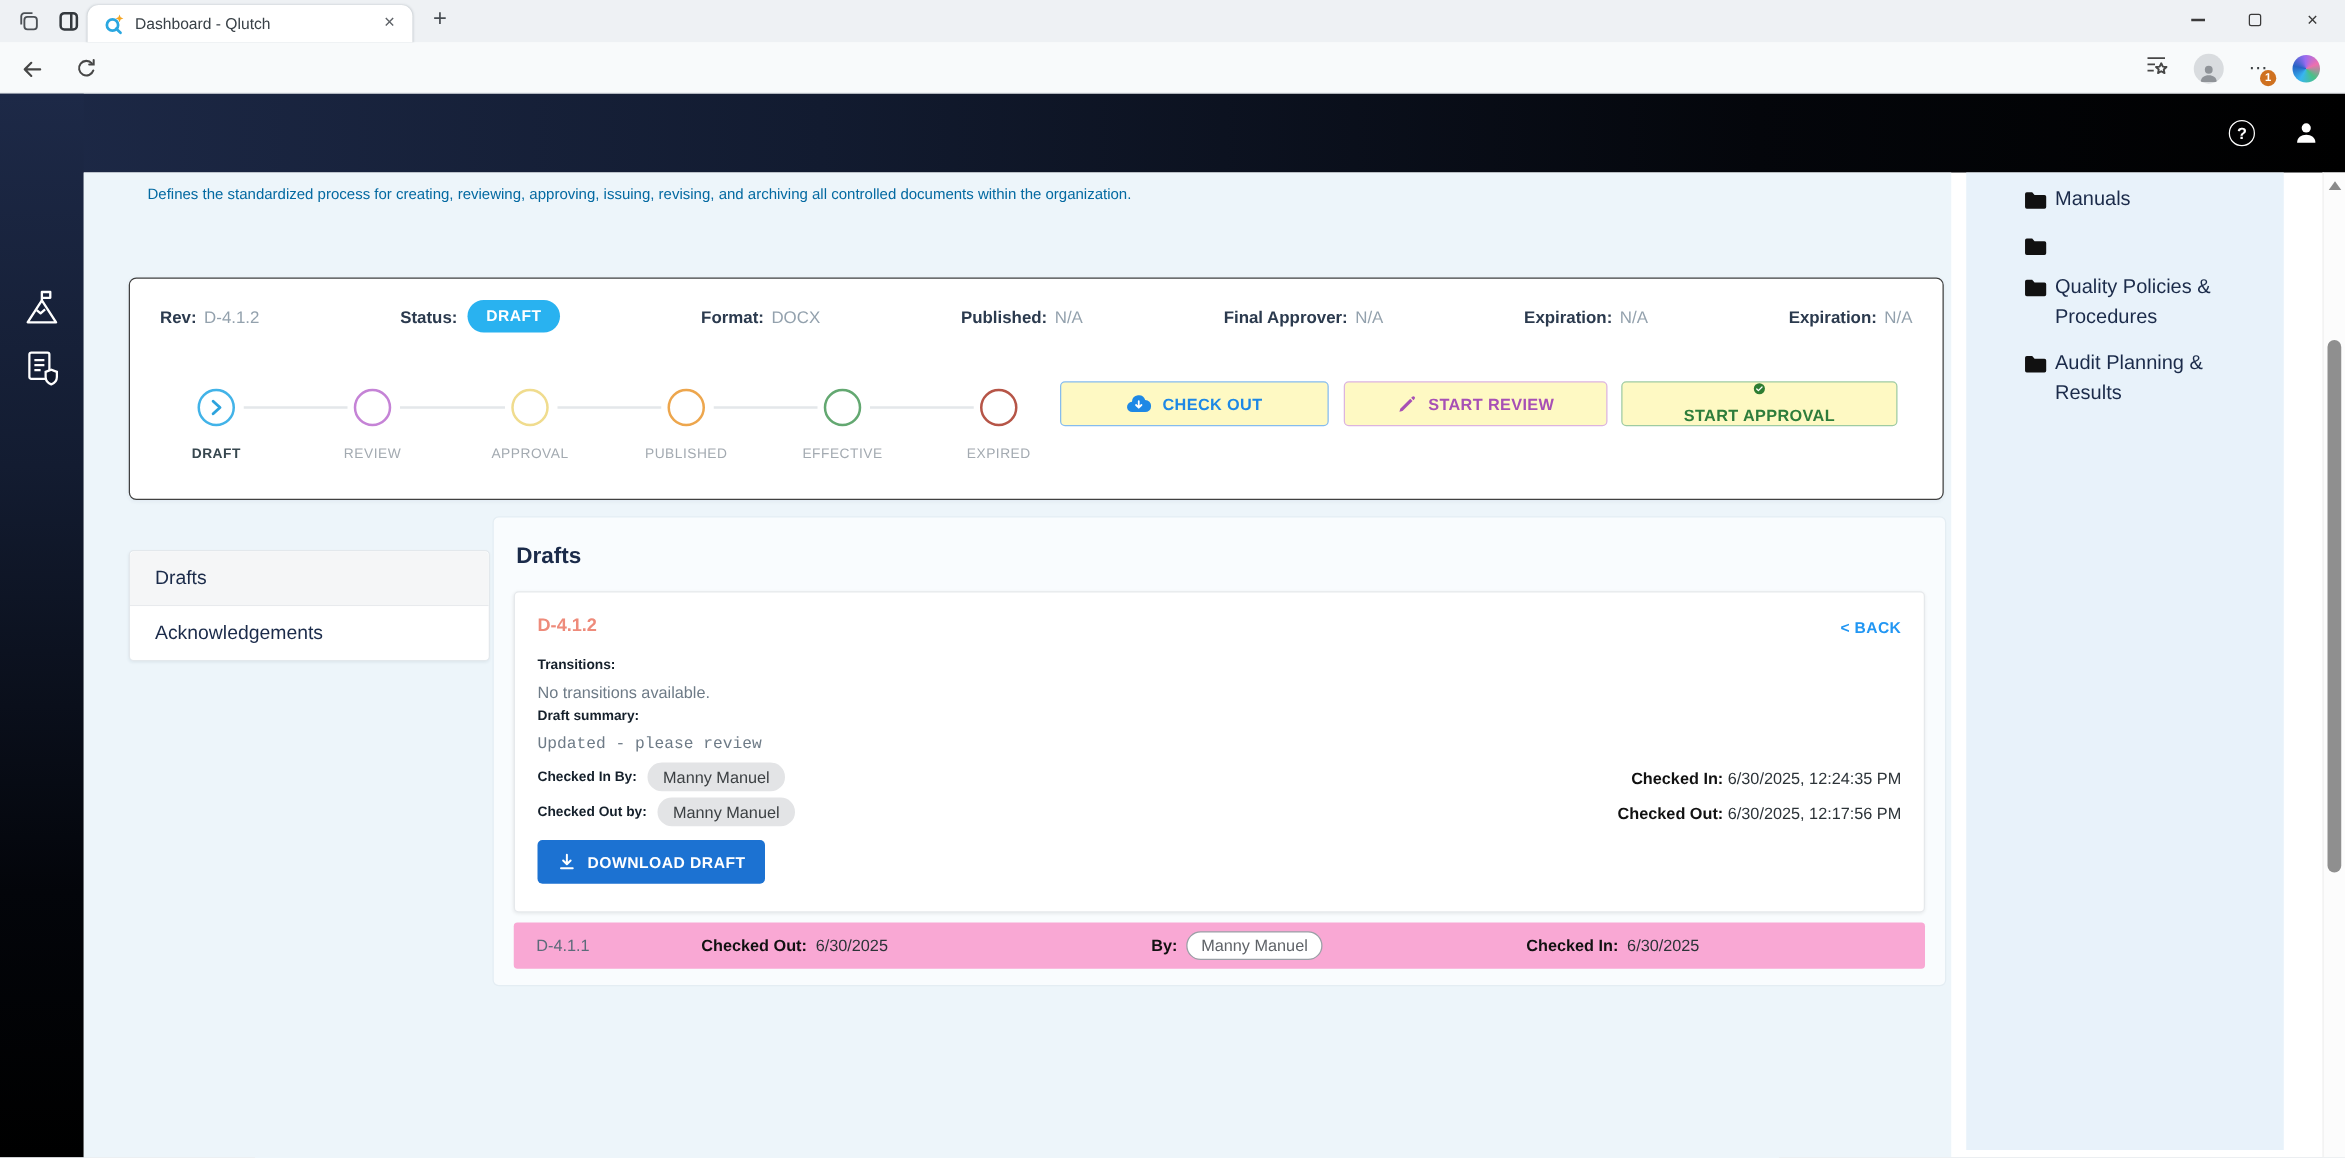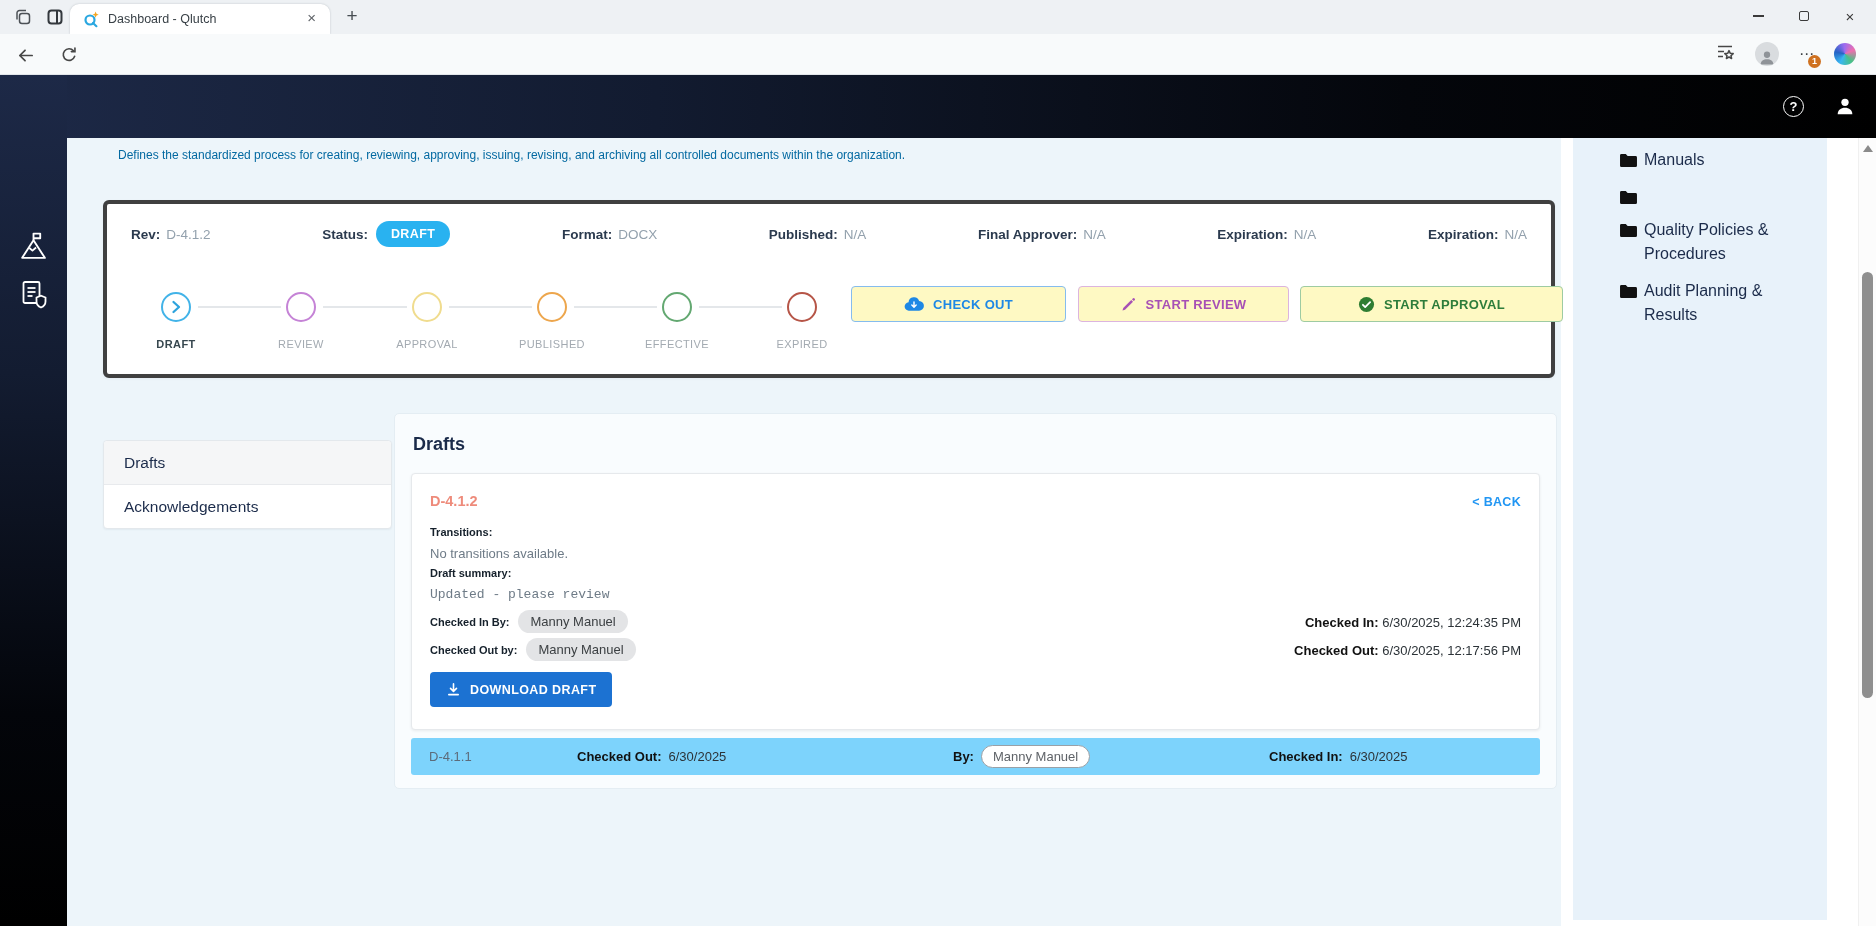--- a/index.html
+++ b/index.html
@@ -44,56 +44,56 @@
   .help-circle { position:absolute; right:72px; top:21px; width:21px; height:21px; border:1.6px solid #fff; border-radius:50%; color:#fff; font-size:13px; font-weight:bold; text-align:center; line-height:19px; cursor:pointer; }
   .person-btn { position:absolute; right:20px; top:20px; cursor:pointer; }
 
   .app-sidebar { position:absolute; left:0; top:75px; width:67px; height:851px; background:linear-gradient(180deg,#1d2947 0%,#131c31 35%,#03050a 75%,#000 100%); }
   .side-icon { position:absolute; left:18px; cursor:pointer; }
 
   
   .content-bg { position:absolute; left:67px; top:138px; width:1494px; height:788px; background:#edf5fa; }
   .description { position:absolute; left:118px; top:143px; width:1080px; font-size:12px; line-height:24.5px; color:#0369a1; }
 
-  .card1 { position:absolute; left:103px; top:200px; width:1452px; height:178px; background:#fff; border:4px solid #404040; border-radius:6px; box-shadow:0 1px 3px rgba(30,60,90,.05); }
+  .card1 { position:absolute; left:103px; top:222px; width:1452px; height:178px; background:#fff; border:1px solid #404040; border-radius:6px; box-shadow:0 1px 3px rgba(30,60,90,.05); }
   .meta-row { position:absolute; left:24px; right:24px; top:16px; height:28px; display:flex; justify-content:space-between; align-items:center; }
   .meta-item { font-size:13.5px; color:#2b3a4e; display:flex; align-items:center; }
   .meta-item b { font-weight:bold; color:#2b3a4e; }
   .meta-item .val { color:#93a1ad; margin-left:6px; }
   .status-pill { margin-left:8px; background:#29b2f0; color:#fff; font-size:12.5px; font-weight:bold; letter-spacing:.4px; border-radius:15px; padding:6px 15px; }
 
   .step-circle { position:absolute; top:88px; width:30px; height:30px; border:2px solid #ccc; border-radius:50%; background:#fff; display:flex; align-items:center; justify-content:center; }
   .step-circle.active { border-width:2.5px; }
   .step-line { position:absolute; top:102px; height:2px; background:#e4e7ea; }
   .step-label { position:absolute; top:134px; width:110px; text-align:center; font-size:11px; letter-spacing:.4px; color:#a3aab1; }
   .step-label.active { color:#37474f; font-weight:bold; }
 
   .wf-btn { position:absolute; top:82px; height:36px; background:#fef9c3; border-radius:4px; font-size:13px; font-weight:bold; letter-spacing:.3px; display:flex; align-items:center; justify-content:center; gap:9px; cursor:pointer; }
   .btn-checkout { left:744px; width:215px; border:1px solid #85bcee; color:#1e88e5; }
   .btn-review { left:971px; width:211px; border:1px solid #dcb4df; color:#a750b5; }
-  .btn-approval { left:1193px; width:263px; border:1px solid #9ecba2; color:#2e7d3b; }
+  .btn-approval { left:1193px; width:221px; border:1px solid #9ecba2; color:#2e7d3b;flex-direction:column; }
 
   .tabs-card { position:absolute; left:103px; top:440px; width:289px; height:89px; background:#fff; border:1px solid #e3e8ec; border-radius:4px; box-shadow:0 1px 2px rgba(30,60,90,.06); }
   .side-tab { height:44px; line-height:44px; padding-left:20px; font-size:15.5px; color:#1b2b4a; cursor:pointer; }
   .side-tab.active { background:#f5f6f7; border-bottom:1px solid #e8eaed; border-radius:4px 4px 0 0; }
 
   .drafts-panel { position:absolute; left:394px; top:413px; width:1163px; height:376px; background:#f9fcfe; border:1px solid #e4edf3; border-radius:5px; }
   .panel-title { position:absolute; left:18px; top:20px; font-size:18px; font-weight:bold; color:#1b2b4a; }
   .inner-card { position:absolute; left:16px; top:59px; width:1129px; height:257px; background:#fff; border:1px solid #e6e9ec; border-radius:4px; box-shadow:0 1px 3px rgba(0,0,0,.07); }
   .draft-id { position:absolute; left:18px; top:19px; font-size:14.5px; font-weight:bold; color:#ee8b7b; }
   .back-link { position:absolute; right:18px; top:21px; font-size:12.5px; font-weight:bold; color:#2196f3; letter-spacing:.3px; cursor:pointer; }
   .kv-label { font-size:11px; font-weight:bold; color:#15202b; }
   .kv-value { font-size:13px; color:#6e7b87; }
   .abs { position:absolute; }
   .person-row { position:absolute; left:18px; display:flex; align-items:center; gap:9px; }
   .name-pill { background:#e3e4e6; border-radius:13px; padding:4px 12px; font-size:13px; color:#3c4043; }
   .ts { position:absolute; right:18px; font-size:13px; color:#2c3338; }
   .ts b { color:#111; }
   .dl-btn { position:absolute; left:18px; top:198px; height:35px; padding:0 16px; background:#1c72d2; border-radius:4px; color:#fff; font-size:12.5px; font-weight:bold; letter-spacing:.4px; display:inline-flex; align-items:center; gap:9px; cursor:pointer; border:none; }
-  .history-row { position:absolute; left:16px; top:324px; width:1129px; height:37px; background:#7dd3fc; border-radius:3px; display:grid; grid-template-columns:132px 360px 300px 1fr; align-items:center; padding:0 18px; font-size:13px;gap:16px; }
+  .history-row { position:absolute; left:16px; top:324px; width:1129px; height:37px; background:#f9a8d4; border-radius:3px; display:grid; grid-template-columns:132px 360px 300px 1fr; align-items:center; padding:0 18px; font-size:13px; }
   .hist-id { color:#5c6b7a; }
   .hist-cell b { color:#111; }
   .hist-cell { color:#2c3338; display:flex; align-items:center; gap:7px; }
   .pill-outline { border:1px solid #9aa0a6; border-radius:13px; padding:3px 11px; color:#5f6368; background:#fff; font-size:13px; }
 
   
   .right-panel { position:absolute; left:1573px; top:138px; width:254px; height:782px; background:#e8f2fa; padding:10px 0 0 46px; }
   .folder-item { display:flex; align-items:flex-start; gap:6px; margin-bottom:13px; cursor:pointer; }
   .folder-item svg { margin-top:4px; flex:none; }
   .folder-item span { width:170px; font-size:16px; line-height:24px; color:#1b2b4a; }

